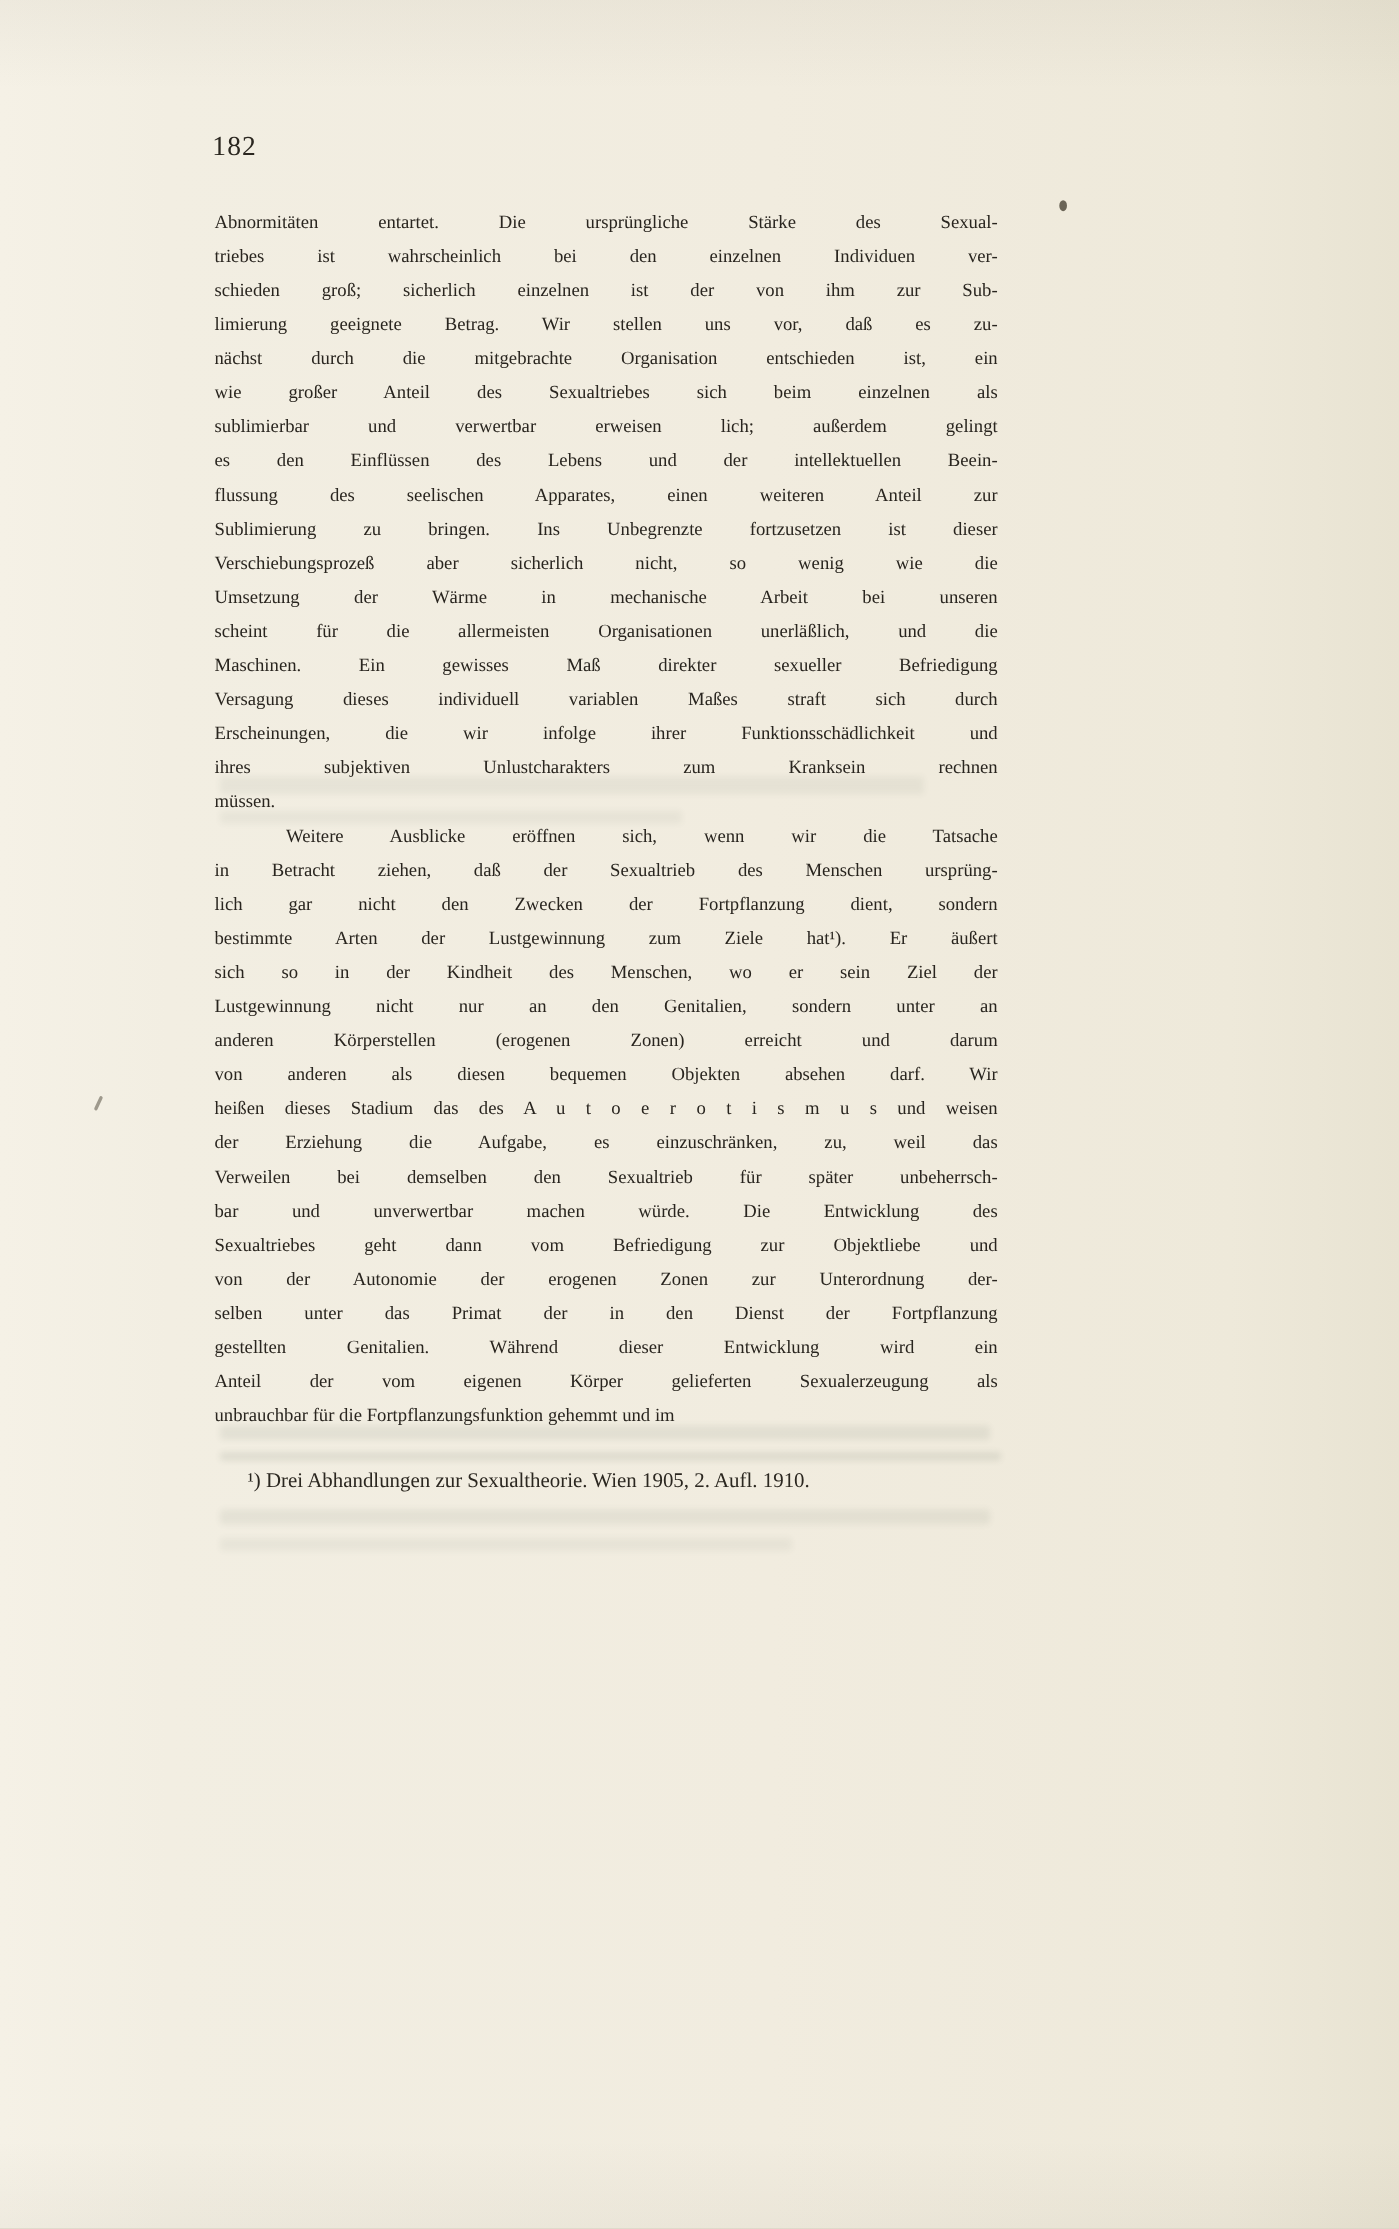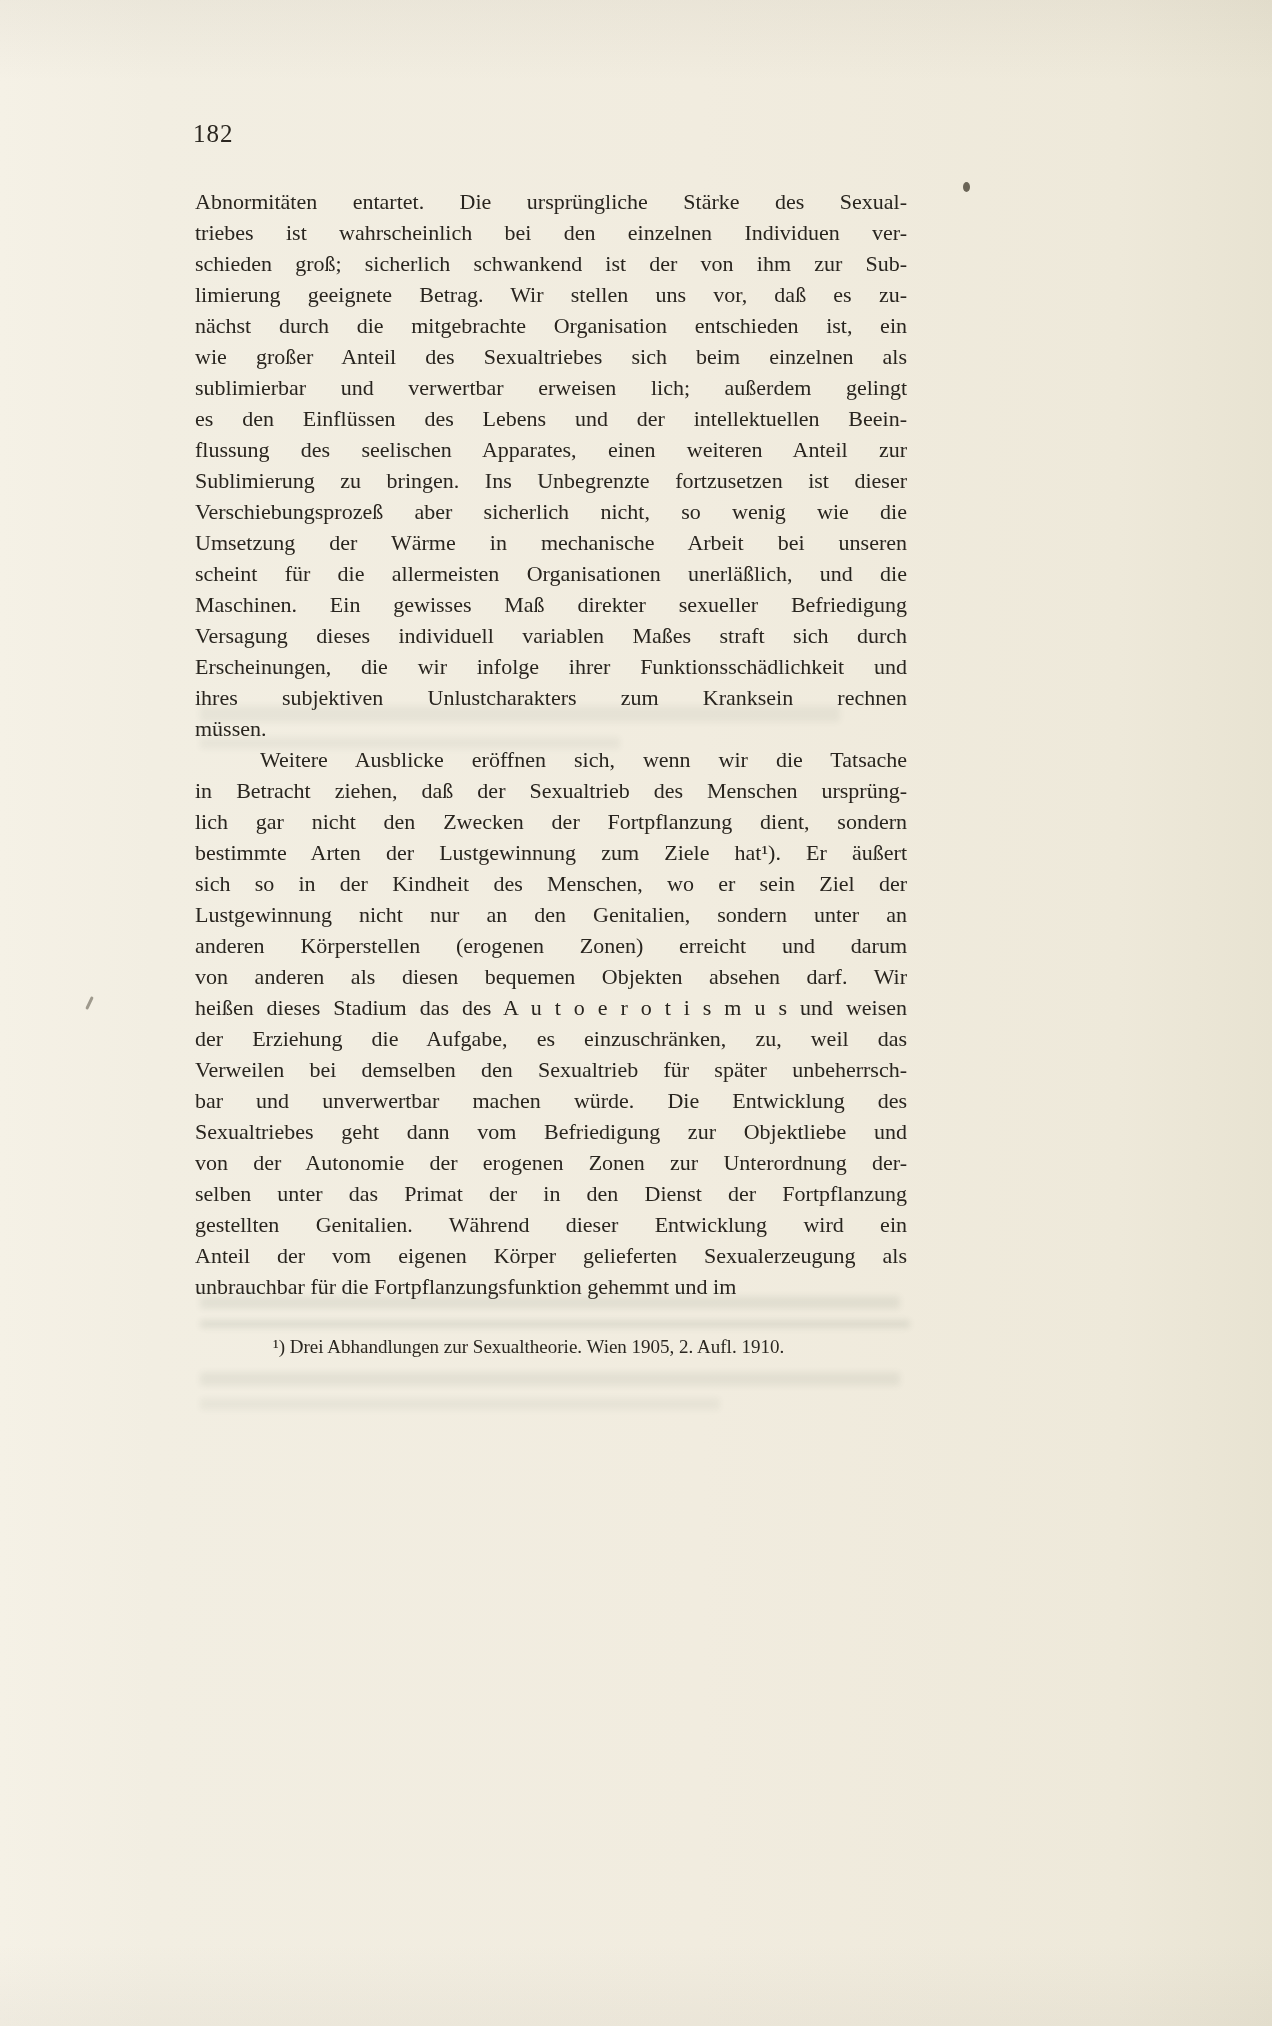--- a/index.html
+++ b/index.html
@@ -34,42 +34,41 @@
   }
   .text-block{
     position:absolute;
     left:195px;
     top:186px;
     width:712px;
   }
   .line{
     height:31px;
     line-height:31px;
-    font-size:22px;
+    font-size:17px;
     text-align:justify;
     text-align-last:justify;
     overflow:hidden;
     white-space:normal;
     color:#29251f;
   }
   .line.last{
     text-align-last:left;
   }
   .line.indent{
     text-indent:65px;
   }
   .footnote{
     position:absolute;
     left:225px;
     top:1334px;
     width:690px;
     font-size:19px;
     line-height:26px;
     color:#2b2720;
-    margin-left:48px;
   }
   
   .smudge{
     position:absolute;
     background:#3a4a3a;
     opacity:0.07;
     filter:blur(3px);
     border-radius:3px;
     pointer-events:none;
   }
@@ -91,21 +90,21 @@
 </head>
 <body>
 
 <div class="page">
 
   <div class="page-number">182</div>
 
   <div class="text-block">
       <div class="line">Abnormitäten entartet. Die ursprüngliche Stärke des Sexual-</div>
       <div class="line">triebes ist wahrscheinlich bei den einzelnen Individuen ver-</div>
-      <div class="line">schieden groß; sicherlich schwankend ist der von ihm zur Sub-</div>
+      <div class="line">schieden groß; sicherlich einzelnen ist der von ihm zur Sub-</div>
       <div class="line">limierung geeignete Betrag. Wir stellen uns vor, daß es zu-</div>
       <div class="line">nächst durch die mitgebrachte Organisation entschieden ist, ein</div>
       <div class="line">wie großer Anteil des Sexualtriebes sich beim einzelnen als</div>
       <div class="line">sublimierbar und verwertbar erweisen lich; außerdem gelingt</div>
       <div class="line">es den Einflüssen des Lebens und der intellektuellen Beein-</div>
       <div class="line">flussung des seelischen Apparates, einen weiteren Anteil zur</div>
       <div class="line">Sublimierung zu bringen. Ins Unbegrenzte fortzusetzen ist dieser</div>
       <div class="line">Verschiebungsprozeß aber sicherlich nicht, so wenig wie die</div>
       <div class="line">Umsetzung der Wärme in mechanische Arbeit bei unseren</div>
       <div class="line">scheint für die allermeisten Organisationen unerläßlich, und die</div>

